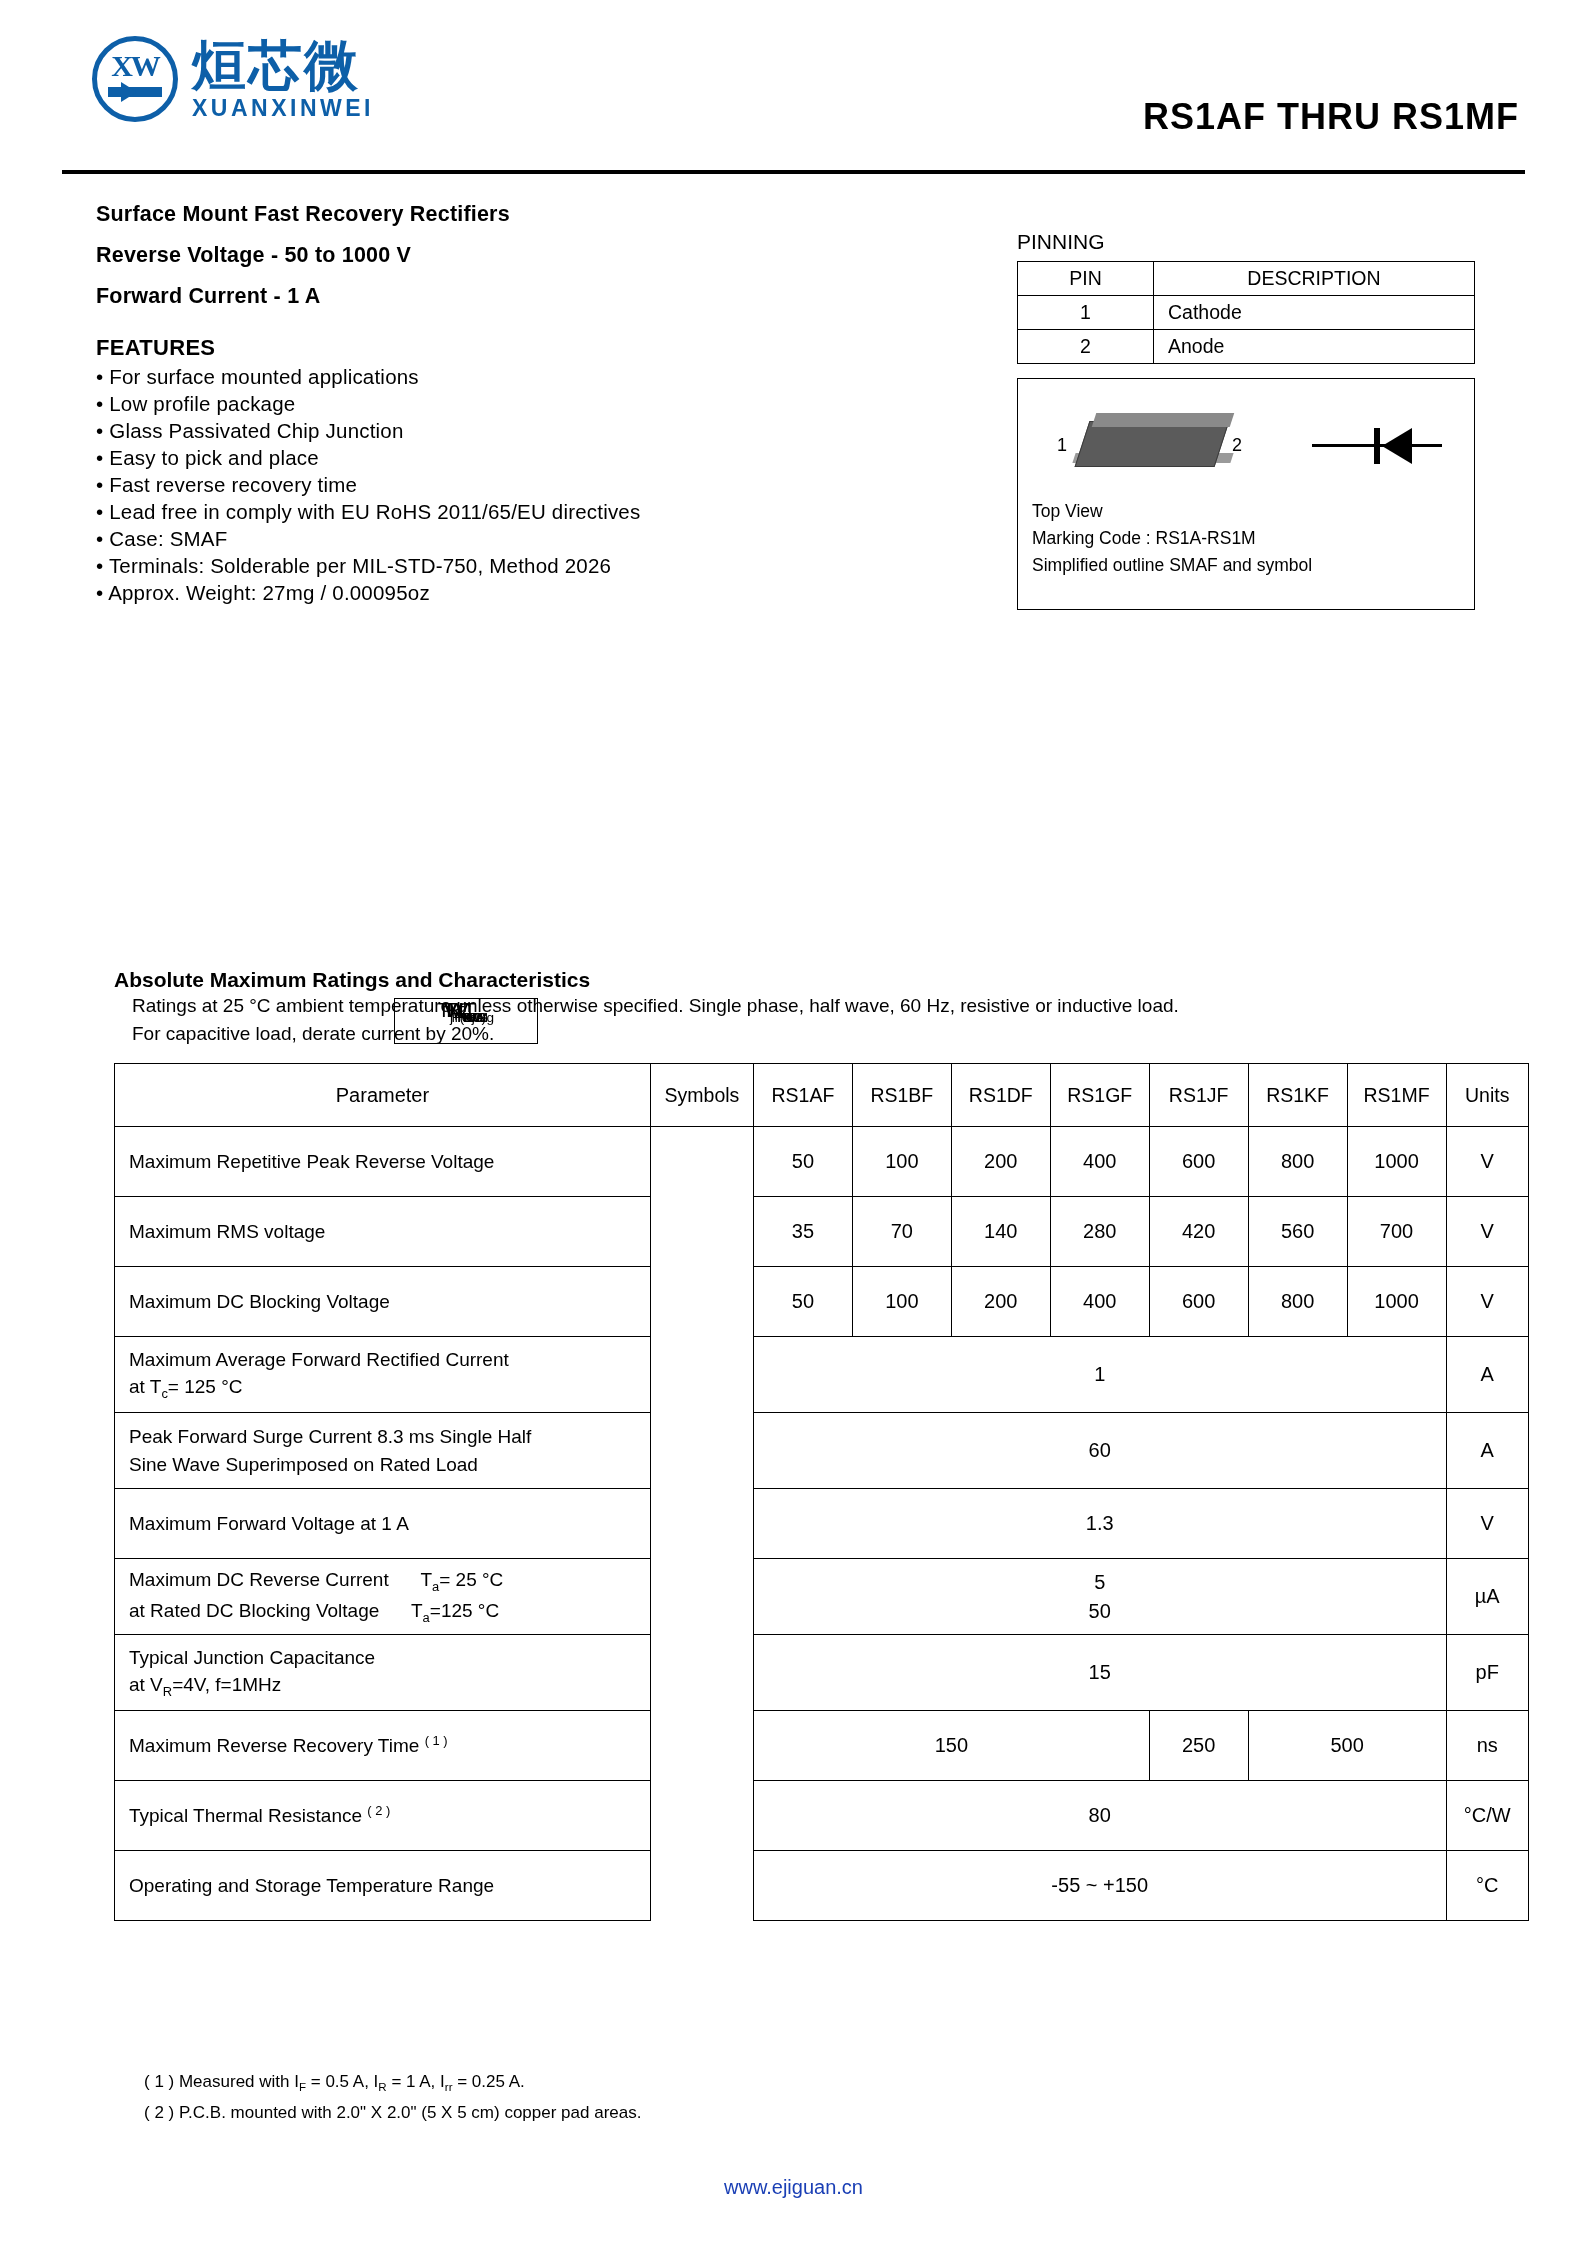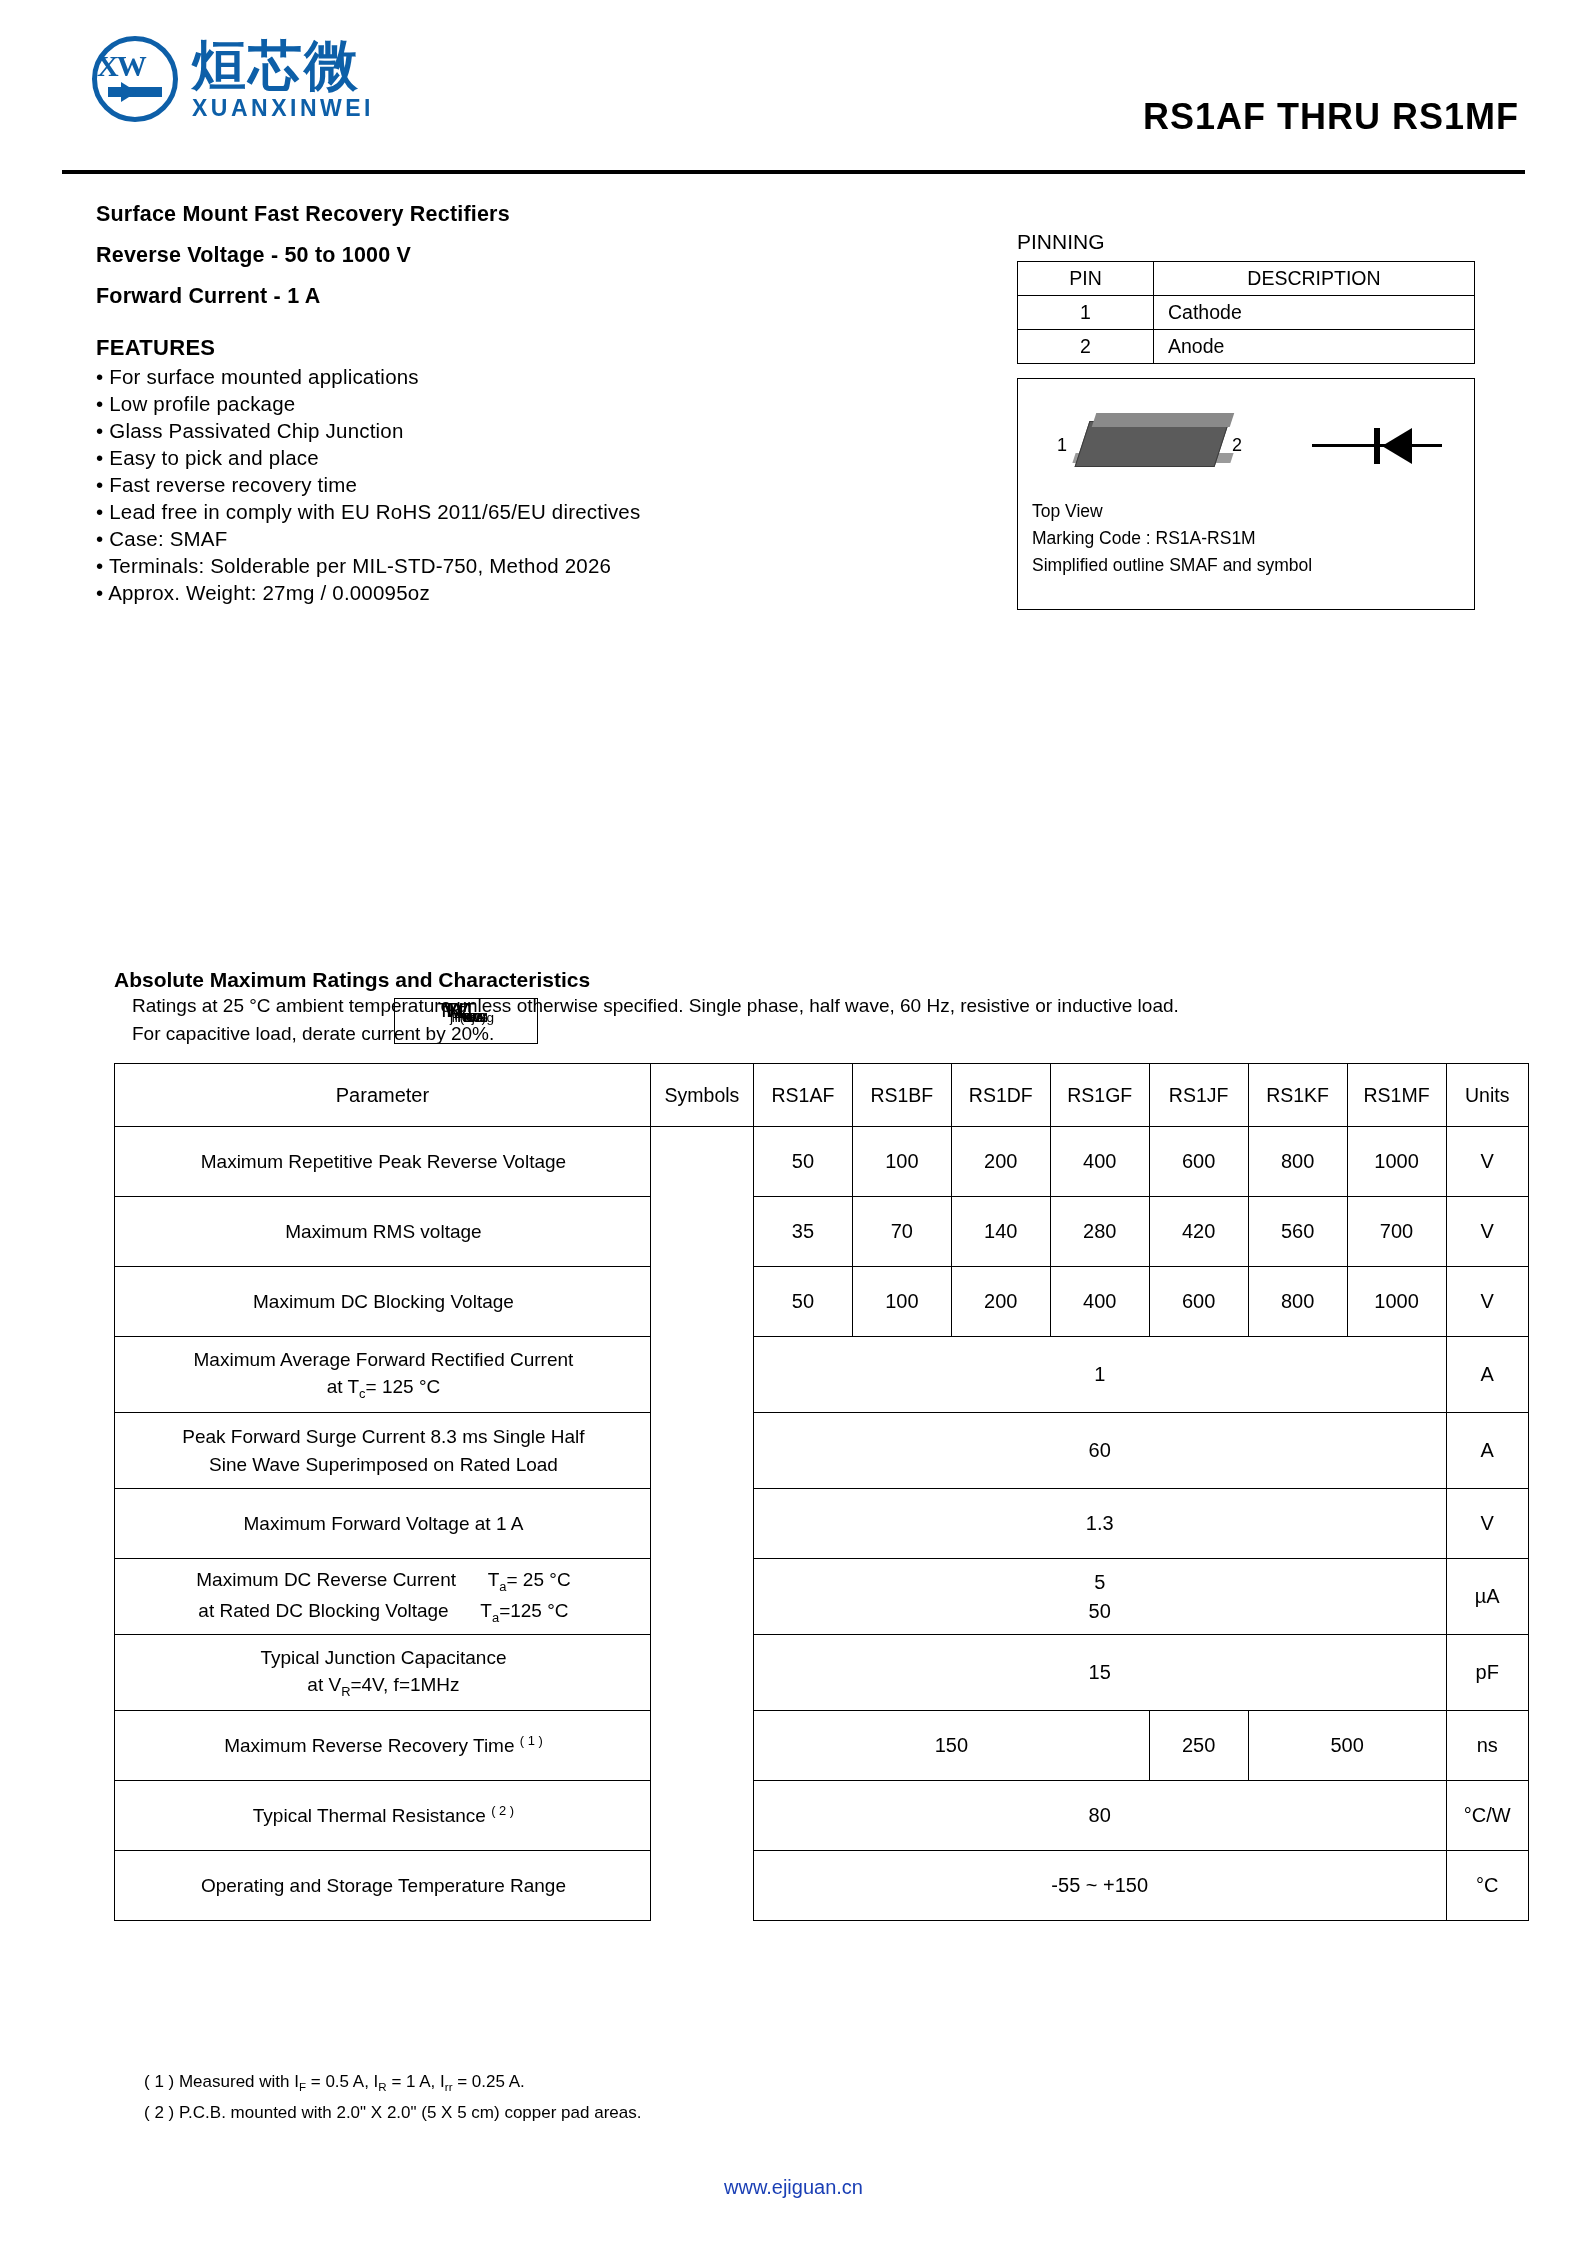--- a/index.html
+++ b/index.html
@@ -43,20 +43,21 @@
     border-radius: 50%;
     position: relative;
     box-sizing: border-box;
     background: #ffffff;
   }
   .logo-mark .xw {
     position: absolute;
     top: 8px;
     left: 0;
     right: 0;
+    text-align: center;
     font-weight: bold;
     font-size: 30px;
     color: #0d5fa8;
     letter-spacing: -2px;
     font-family: "Liberation Serif", serif;
   }
   .logo-mark .bar {
     position: absolute;
     bottom: 20px;
     left: 11px;
@@ -304,22 +305,22 @@
     padding: 0 6px;
     text-align: center;
     vertical-align: middle;
   }
   table.main th {
     height: 62px;
     font-size: 19.5px;
   }
   table.main th.param-h { font-size: 20px; }
   table.main td.param {
-    text-align: center;
-    padding-left: 8px;
+    text-align: left;
+    padding-left: 14px;
     line-height: 1.45;
   }
   table.main td.val { font-size: 20px; }
   table.main td.sym { font-size: 20px; }
   .r-h { height: 70px; }
   .r-h2 { height: 76px; }
   sub { font-size: 0.68em; }
   sup { font-size: 0.68em; }
 
   .col-param { width: 520px; }

